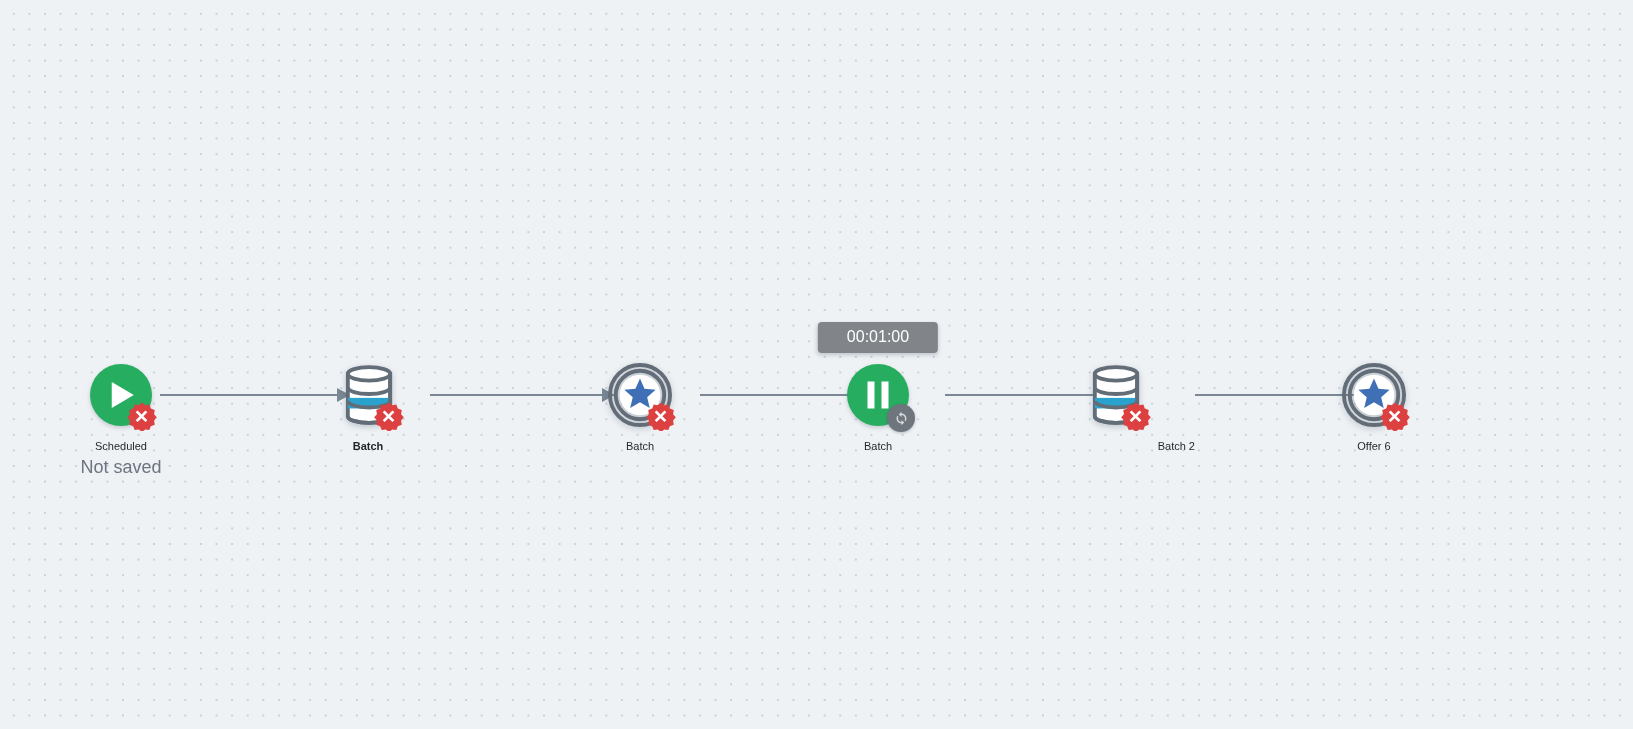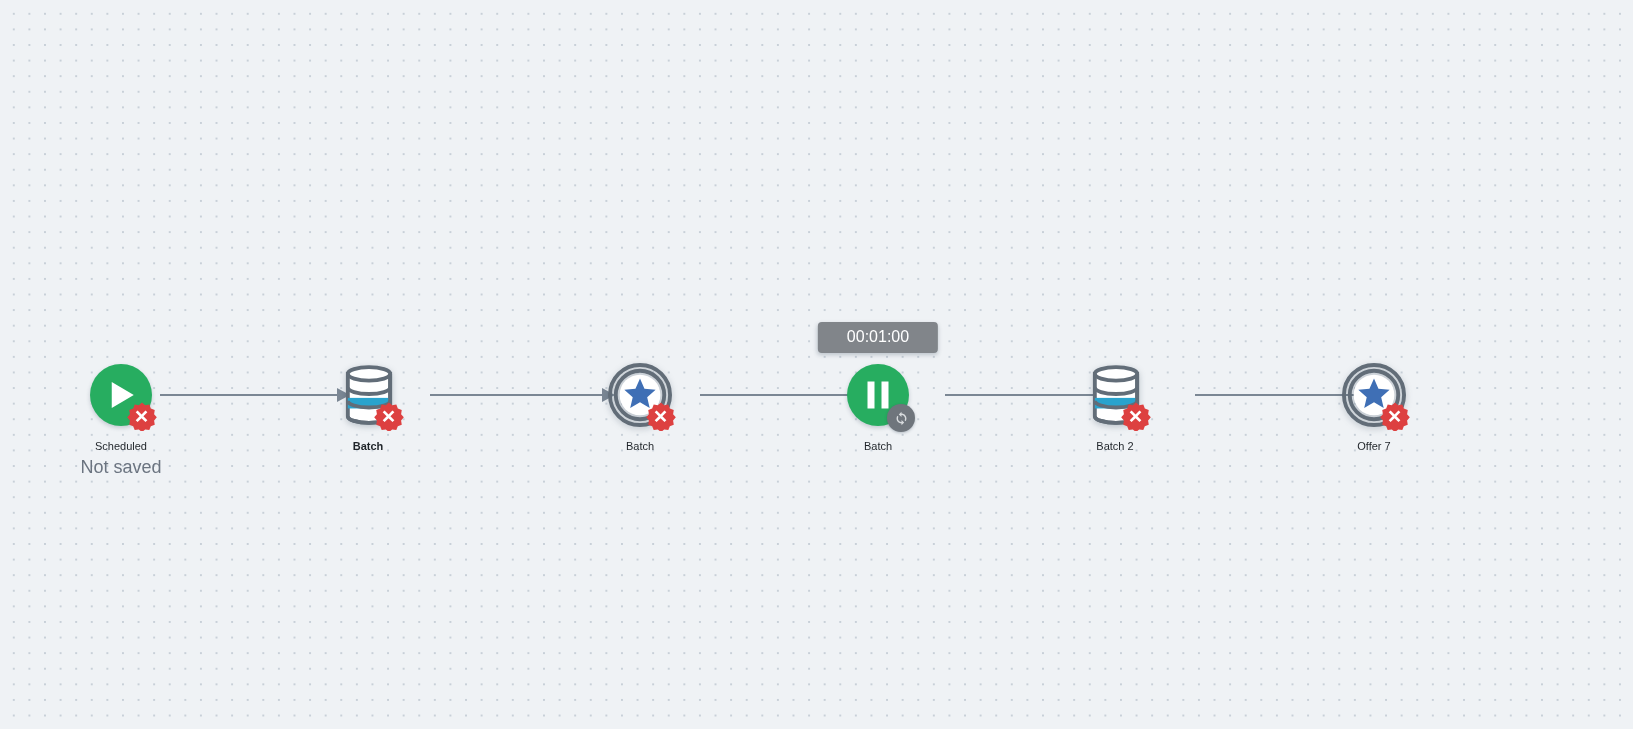--- a/index.html
+++ b/index.html
@@ -259,21 +259,21 @@
       </div>
       <div class="sync-badge">
         <svg viewBox="0 0 24 24" width="17" height="17">
           <path fill="#d8dbde" d="M12 5V2.5L8.2 6.2 12 9.9V7c2.8 0 5 2.2 5 5 0 .9-.2 1.6-.6 2.3l1.5 1.5c.7-1.1 1.1-2.4 1.1-3.8 0-3.9-3.1-7-7-7zm0 12c-2.8 0-5-2.2-5-5 0-.9.2-1.6.6-2.3L6.1 8.2C5.4 9.3 5 10.6 5 12c0 3.9 3.1 7 7 7v2.5l3.8-3.7-3.8-3.7V17z"></path>
         </svg>
       </div>
     </div>
     <div class="node-label">Batch</div>
   </div>
 
-  <div class="node" style="left:1035px; top:360px;">
+  <div class="node" style="left:1035px; top:360px;text-align:right;">
     <div class="node-icon-wrap">
       <svg class="db" viewBox="0 0 52 66">
         <path fill="#ffffff" stroke="#626d78" stroke-width="4" d="M4 11v44c0 3.9 9.8 7 22 7s22-3.1 22-7V11z"></path>
         <rect x="4" y="36" width="44" height="11" fill="#29a3cd"></rect>
         <path fill="none" stroke="#626d78" stroke-width="4" d="M4 55c0 3.9 9.8 7 22 7s22-3.1 22-7V11"></path>
         <ellipse cx="26" cy="11" rx="22" ry="7" fill="#ffffff" stroke="#626d78" stroke-width="4"></ellipse>
         <path fill="none" stroke="#626d78" stroke-width="4" d="M4 25c0 3.9 9.8 7 22 7s22-3.1 22-7"></path>
         <path fill="none" stroke="#626d78" stroke-width="4" d="M4 39c0 3.9 9.8 7 22 7s22-3.1 22-7"></path>
       </svg>
       <svg class="err-badge" viewBox="0 0 32 32">
@@ -290,16 +290,16 @@
         <circle cx="33" cy="33" r="31" fill="none" stroke="#626d78" stroke-width="4"></circle>
         <circle cx="33" cy="33" r="25" fill="none" stroke="#626d78" stroke-width="4"></circle>
         <circle cx="33" cy="33" r="21" fill="#ffffff"></circle>
         <path fill="#3f6fb5" d="M33 16l4.6 10.6 11.5 1-8.7 7.6 2.6 11.3L33 40.4 22.9 46.5l2.6-11.3-8.7-7.6 11.5-1z"></path>
       </svg>
       <svg class="err-badge" viewBox="0 0 32 32">
         <path fill="#dd4040" d="M16 1.6l3.4 2.9 4.4-.7 1.6 4.2 4.2 1.6-.7 4.4 2.9 3.4-2.9 3.4.7 4.4-4.2 1.6-1.6 4.2-4.4-.7-3.4 2.9-3.4-2.9-4.4.7-1.6-4.2-4.2-1.6.7-4.4L.2 17.4l2.9-3.4-.7-4.4 4.2-1.6L8.2 3.8l4.4.7z"></path>
         <path fill="#ffffff" d="M11.3 10.1l-2 2 4.2 4.2-4.2 4.2 2 2 4.2-4.2 4.2 4.2 2-2-4.2-4.2 4.2-4.2-2-2-4.2 4.2z"></path>
       </svg>
     </div>
-    <div class="node-label">Offer 7</div>
+    <div class="node-label">Offer 6</div>
   </div>
 
 </div>
 
 </body></html>

